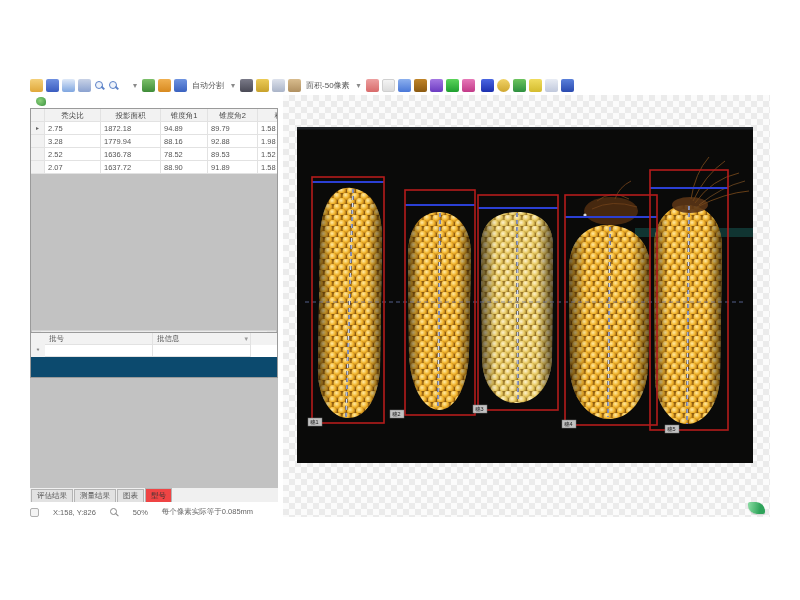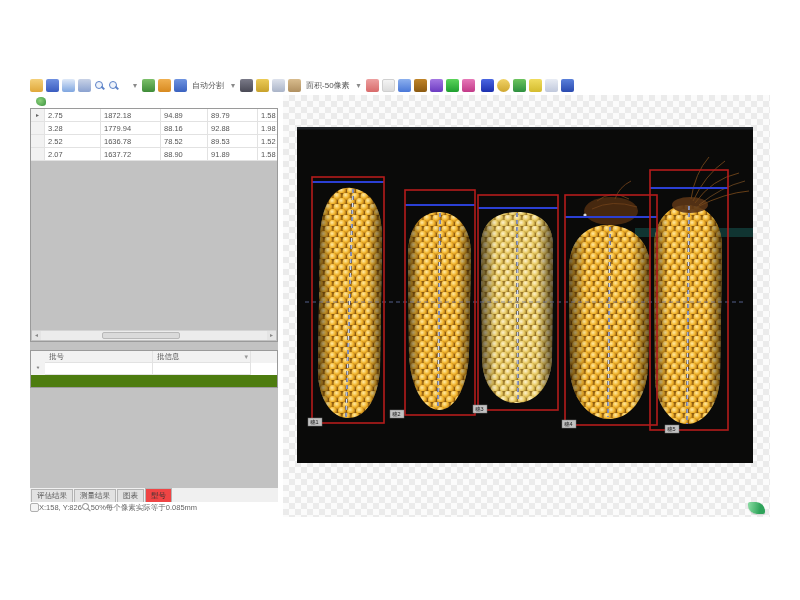--- a/index.html
+++ b/index.html
@@ -56,33 +56,33 @@
   .cm{width:14px;flex:0 0 auto;background:#f2f2f2;text-align:center;padding-left:0;color:#666;font-size:6px;}
   .c1{width:56px;flex:0 0 auto;}
   .c2{width:60px;flex:0 0 auto;}
   .c3{width:47px;flex:0 0 auto;}
   .c4{width:50px;flex:0 0 auto;}
   .c5{width:48px;flex:0 0 auto;border-right:none;}
   .hscroll{position:absolute;left:1px;bottom:1px;width:244px;height:9px;background:#ececec;border-top:1px solid #d4d4d4;}
   .harrow{position:absolute;top:0;width:9px;height:9px;font-size:6px;line-height:9px;text-align:center;color:#888;background:#e4e4e4;}
   .hthumb{position:absolute;left:70px;top:1px;width:78px;height:7px;background:#dadada;border:1px solid #b8b8b8;box-sizing:border-box;border-radius:2px;}
 
-  .grid2{left:30px;top:350px;width:248px;height:38px;background:#4d7c0f;border:1px solid #9a9a9a;box-sizing:border-box;overflow:hidden;}
+  .grid2{left:30px;top:332px;width:248px;height:46px;background:#0c4a6e;border:1px solid #9a9a9a;box-sizing:border-box;overflow:hidden;}
   .g2row{display:flex;height:12px;line-height:12px;font-size:7.5px;background:#fff;}
   .g2row.head{background:#f2f2f2;}
   .g2m{width:14px;flex:0 0 auto;background:#f2f2f2;text-align:center;color:#666;}
   .g2c1{width:108px;flex:0 0 auto;border-right:1px solid #e2e2e2;border-bottom:1px solid #e2e2e2;box-sizing:border-box;padding-left:4px;color:#555;}
   .g2c2{width:98px;flex:0 0 auto;border-right:1px solid #e2e2e2;border-bottom:1px solid #e2e2e2;box-sizing:border-box;padding-left:4px;color:#555;position:relative;}
   .g2caret{position:absolute;right:2px;top:0;font-size:7px;color:#999;}
 
   
   .tabs{left:30px;top:488px;width:248px;height:14px;background:#f0f0f0;display:flex;align-items:flex-end;gap:1px;padding-left:1px;box-sizing:border-box;}
   .tab{font-size:7.5px;line-height:12px;height:12px;padding:0 5px;background:#e2e2e2;border:1px solid #b4b4b4;border-bottom:none;color:#555;white-space:nowrap;}
   .tab.active{background:#ef4444;height:13px;line-height:13px;color:#333;}
-  .statusbar{left:30px;top:503px;width:260px;height:14px;display:flex;align-items:flex-start;gap:0;font-size:7.5px;color:#666;background:#fff;}
+  .statusbar{left:30px;top:503px;width:260px;height:14px;display:flex;align-items:flex-end;gap:14px;font-size:7.5px;color:#666;background:#fff;}
   .st-ic{width:7px;height:7px;border:1px solid #b0b0b0;border-radius:2px;background:#f4f4f4;flex:0 0 auto;}
   .st-mag{width:9px;height:9px;position:relative;flex:0 0 auto;}
   .st-mag::before{content:"";position:absolute;left:0;top:0;width:5px;height:5px;border:1.2px solid #888;border-radius:50%;}
   .st-mag::after{content:"";position:absolute;left:5.5px;top:5.5px;width:3.5px;height:1.2px;background:#888;transform:rotate(45deg);}
 
   
   .viewer{left:283px;top:95px;width:487px;height:422px;background-color:#fbfbfb;
     background-image:
       linear-gradient(45deg,#ebebeb 25%,transparent 25%,transparent 75%,#ebebeb 75%),
       linear-gradient(45deg,#ebebeb 25%,transparent 25%,transparent 75%,#ebebeb 75%);
@@ -129,20 +129,28 @@
   <span class="ic i-ychart"></span>
   <span class="ic i-files"></span>
   <span class="ic i-stats"></span>
 </div>
 
 <div class="abs sprout"></div>
 
 <div class="abs left-bg"></div>
 
 <div class="abs grid">
+  <div class="trow head">
+    <div class="tcell cm"></div>
+    <div class="tcell c1">秃尖比</div>
+    <div class="tcell c2">投影面积</div>
+    <div class="tcell c3">锥度角1</div>
+    <div class="tcell c4">锥度角2</div>
+    <div class="tcell c5">穗长</div>
+  </div>
   <div class="trow">
     <div class="tcell cm">▸</div>
     <div class="tcell c1">2.75</div>
     <div class="tcell c2">1872.18</div>
     <div class="tcell c3">94.89</div>
     <div class="tcell c4">89.79</div>
     <div class="tcell c5">1.58</div>
   </div>
   <div class="trow">
     <div class="tcell cm"></div>

